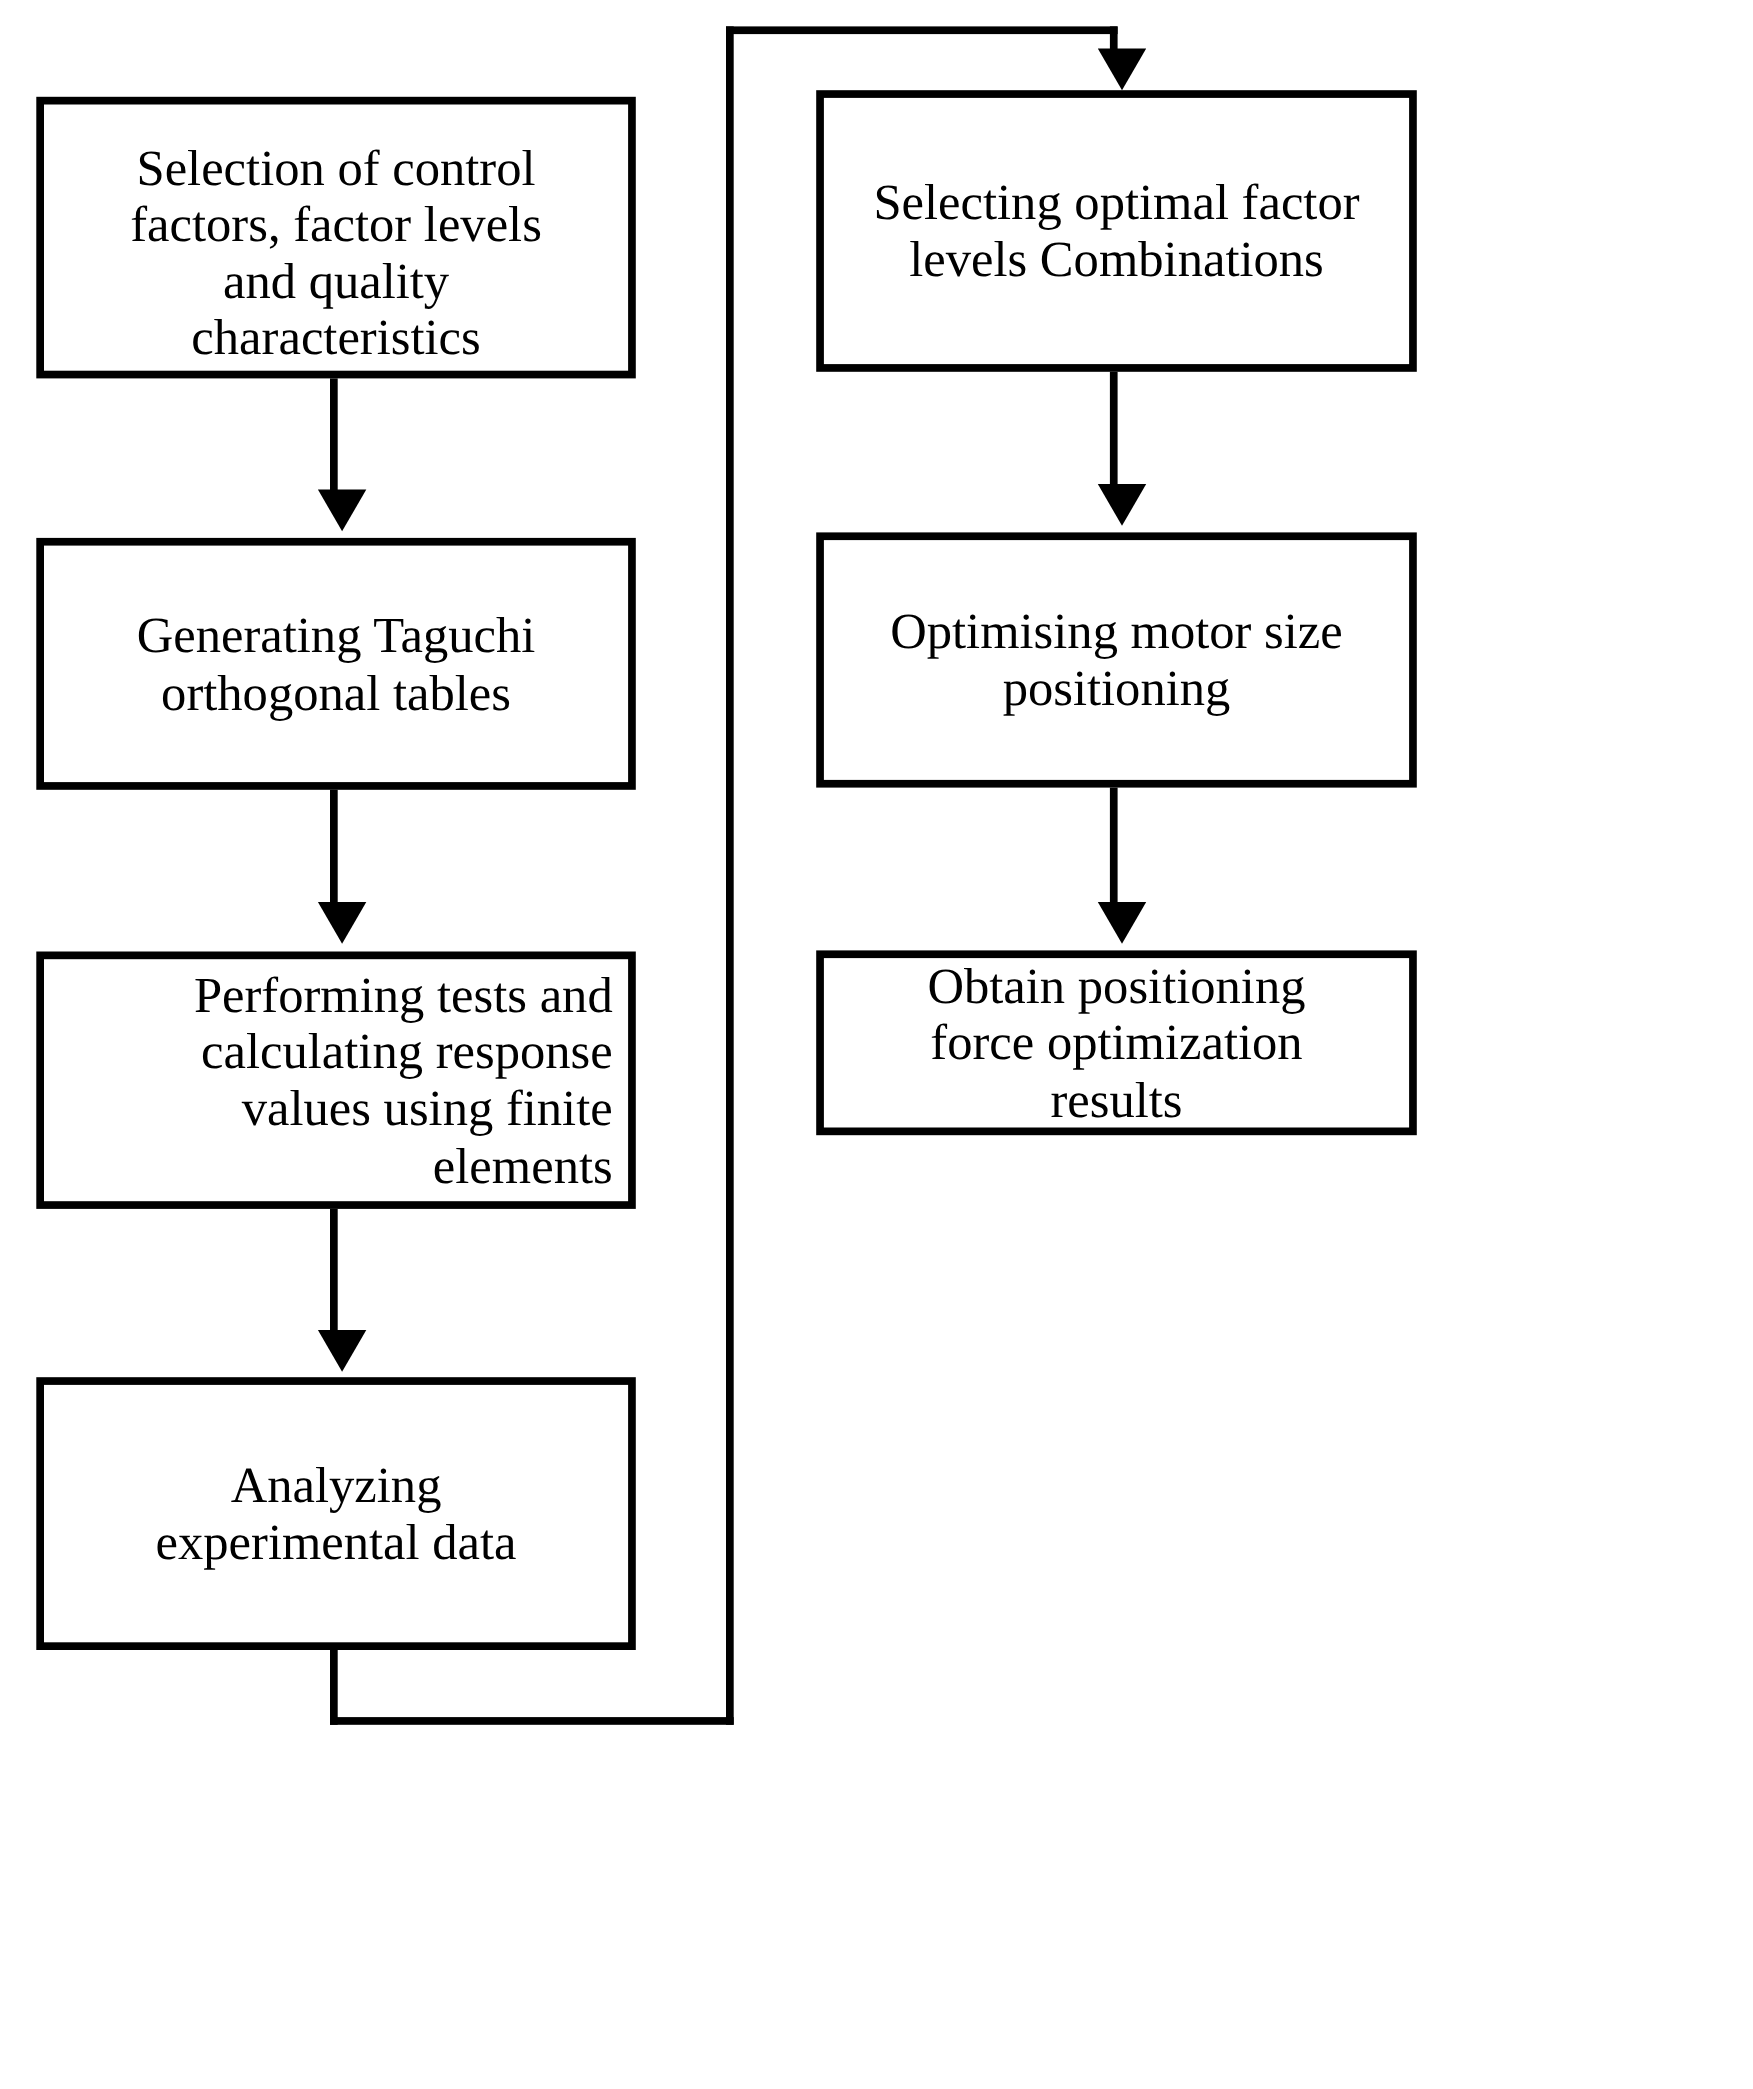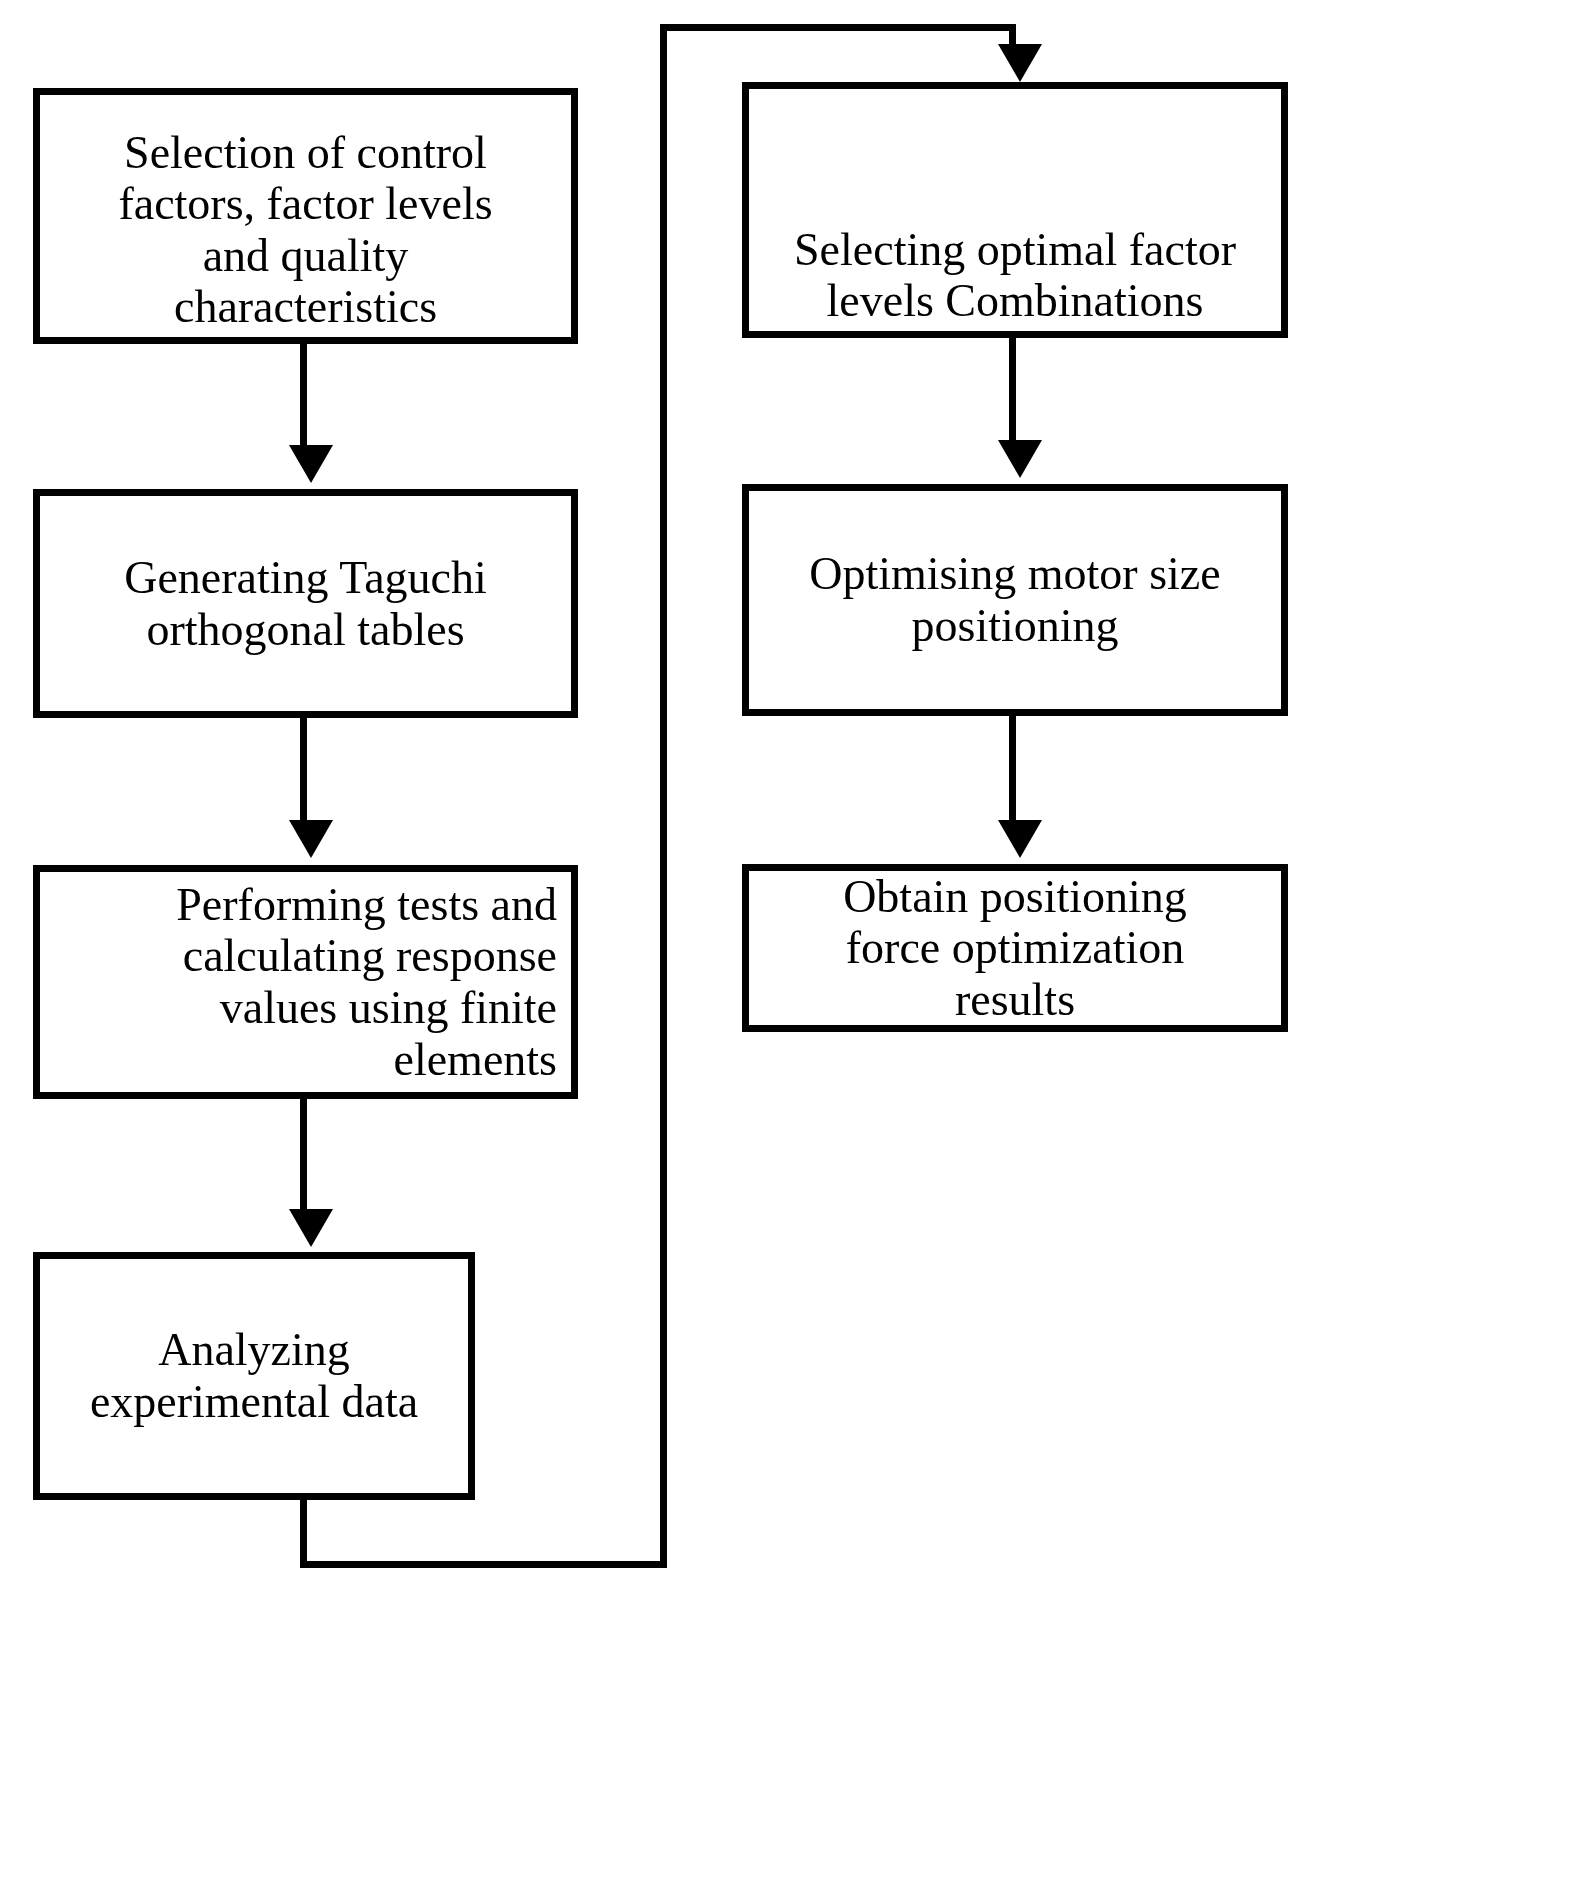--- a/index.html
+++ b/index.html
@@ -31,24 +31,24 @@
   .node .node-label {
     display: block;
     width: 100%;
     white-space: pre-line;
   }
 
   
   #node-select-factors  { left: 33px;  top: 88px;   width: 545px; height: 256px; font-size: 46px; align-items: flex-end; }
   #node-taguchi-tables  { left: 33px;  top: 489px;  width: 545px; height: 229px; font-size: 46px; }
   #node-perform-tests   { left: 33px;  top: 865px;  width: 545px; height: 234px; font-size: 46px; text-align: right; }
-  #node-analyze-data    { left: 33px;  top: 1252px; width: 442px; height: 248px; font-size: 46px; }
+  #node-analyze-data    { left: 33px;  top: 1252px; width: 545px; height: 248px; font-size: 46px; }
 
   
-  #node-optimal-levels  { left: 742px; top: 82px;   width: 546px; height: 256px; font-size: 46px; align-items: flex-end; }
+  #node-optimal-levels  { left: 742px; top: 82px;   width: 546px; height: 256px; font-size: 46px; }
   #node-motor-size      { left: 742px; top: 484px;  width: 546px; height: 232px; font-size: 46px; }
   #node-obtain-results  { left: 742px; top: 864px;  width: 546px; height: 168px; font-size: 46px; }
 
   
   .line-v, .line-h {
     position: absolute;
     background: #000000;
   }
   .line-v { width: 7px; }
   .line-h { height: 7px; }

